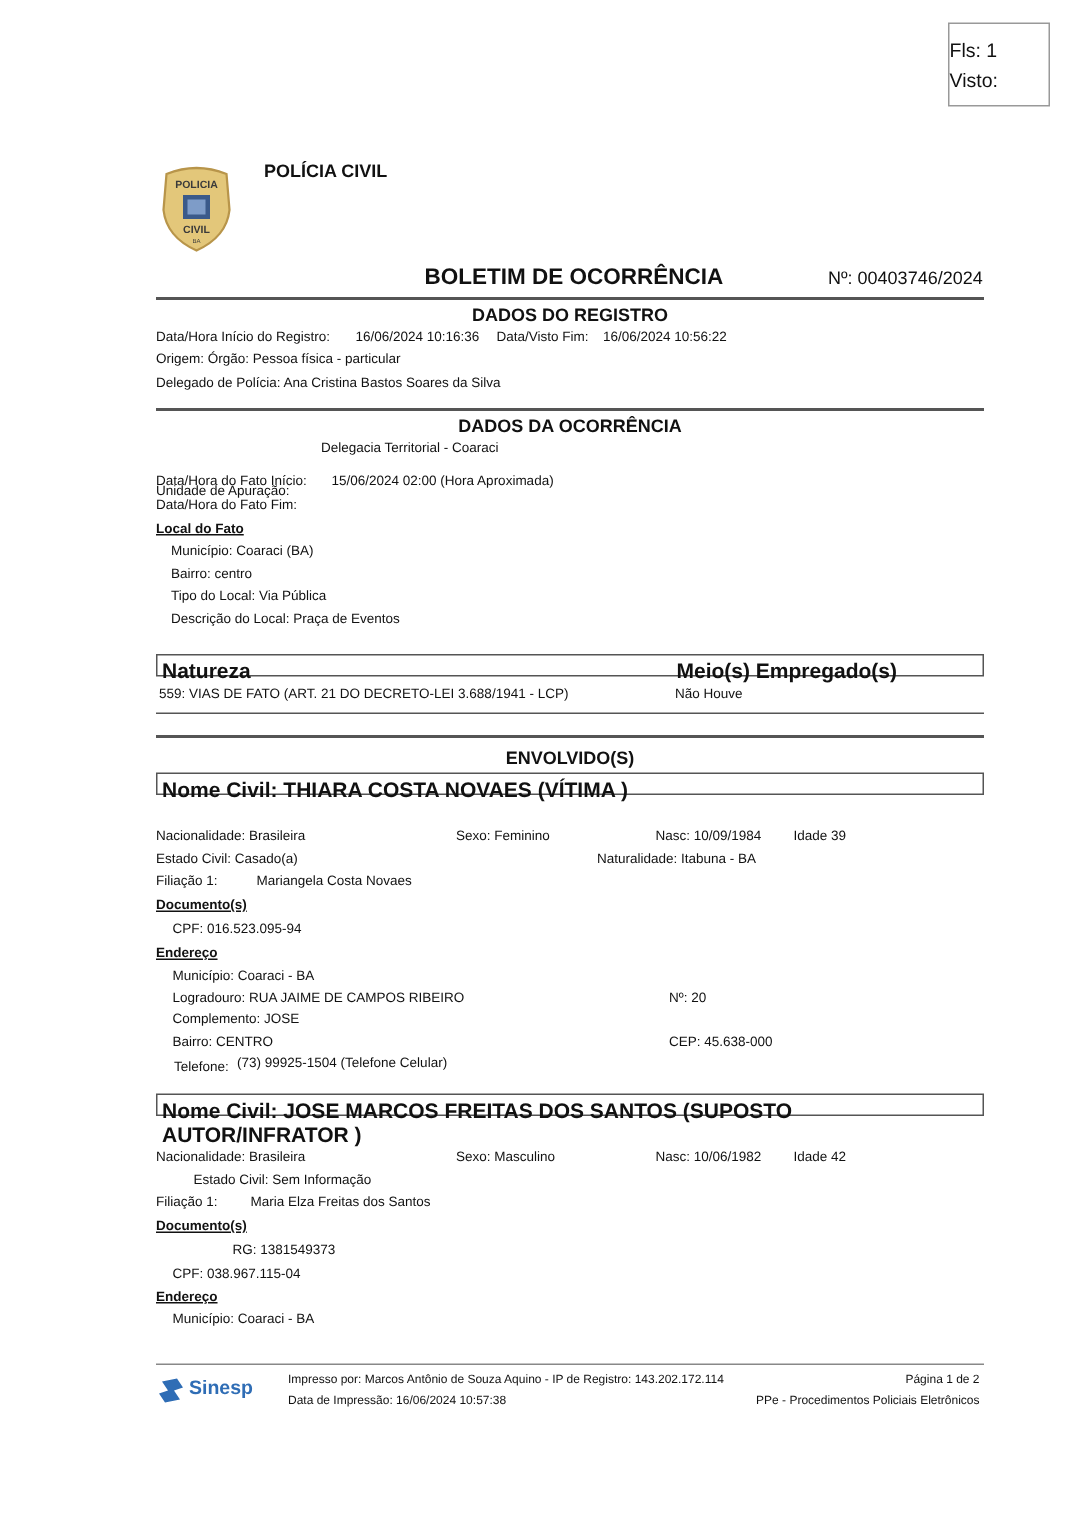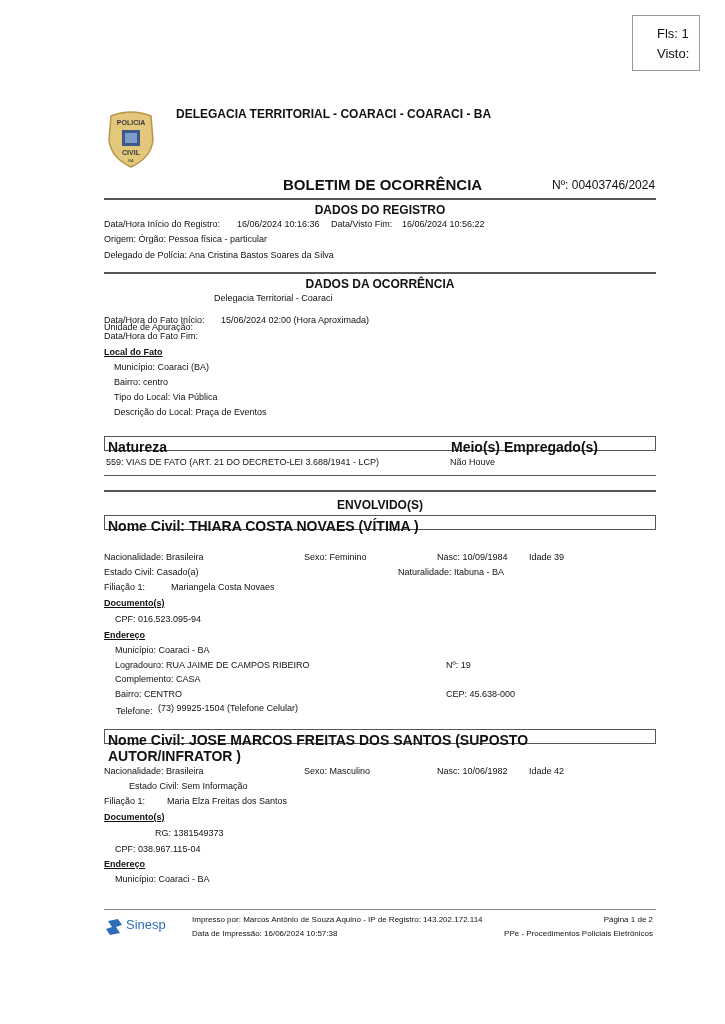--- a/index.html
+++ b/index.html
@@ -1,19 +1,19 @@
 <!DOCTYPE html>
 <html><head>
 <meta charset="utf-8">
 <style>
   html, body { margin:0; padding:0; background:#ffffff; }
   body { width:725px; height:1024px; position:relative; overflow:hidden; font-family:"Liberation Sans", sans-serif; color:#111; }
   .abs { position:absolute; }
   .sm { font-size:9px; line-height:11px; white-space:nowrap; }
-  .stamp { left:632px; top:15px; width:68px; height:56px; border:1px solid #999; box-sizing:border-box; padding:8px 0 0 24px; font-size:13px; line-height:20px; }
+  .stamp { left:632px; top:15px; width:68px; height:56px; border:1px solid #999; box-sizing:border-box; padding:8px 0 0 0; font-size:13px; line-height:20px; }
   .hdr { left:176px; top:107px; font-size:12px; font-weight:bold; line-height:14px; }
   .badge { left:105px; top:110px; width:52px; height:58px; }
   .title { left:283px; top:176px; font-size:15px; font-weight:bold; }
   .bonum { left:552px; top:178px; font-size:12px; }
   .rule { left:104px; width:552px; height:0; border-top:2px solid #555; }
   .thin { left:104px; width:552px; height:0; border-top:1px solid #555; }
   .sect { left:104px; width:552px; text-align:center; font-size:12px; font-weight:bold; }
   .under { font-weight:bold; text-decoration:underline; }
   .box { left:104px; width:552px; height:15px; border:1px solid #555; box-sizing:border-box; }
   .box .b { position:absolute; top:2px; font-weight:bold; font-size:14px; }
@@ -30,21 +30,21 @@
 <svg class="abs badge" viewBox="0 0 52 58">
   <path d="M6 6 Q26 -2 46 6 L48 30 Q46 48 26 57 Q6 48 4 30 Z" fill="#e3c77a" stroke="#b8954a" stroke-width="1.5"></path>
   <text x="26" y="15" font-size="7" font-weight="bold" text-anchor="middle" fill="#3a3a3a" font-family="Liberation Sans, sans-serif">POLICIA</text>
   <rect x="17" y="20" width="18" height="16" fill="#3b5a8a"></rect>
   <rect x="20" y="23" width="12" height="10" fill="#7e9cc8"></rect>
   <text x="26" y="45" font-size="7" font-weight="bold" text-anchor="middle" fill="#3a3a3a" font-family="Liberation Sans, sans-serif">CIVIL</text>
   <text x="26" y="52" font-size="4" text-anchor="middle" fill="#3a3a3a" font-family="Liberation Sans, sans-serif">BA</text>
 </svg>
 
 <div class="abs hdr">
-  <div>DELEGACIA TERRITORIAL - COARACI  - COARACI - BA</div>
+  <div>POLÍCIA CIVIL</div>
 </div>
 
 <div class="abs title">BOLETIM DE OCORRÊNCIA</div>
 <div class="abs bonum">Nº: 00403746/2024</div>
 
 <div class="abs rule" style="top:198px;"></div>
 
 <div class="abs sect" style="top:203px;">DADOS DO REGISTRO</div>
 <div class="abs sm" style="left:104px; top:219px;">Data/Hora Início do Registro:</div>
 <div class="abs sm" style="left:237px; top:219px;">16/06/2024 10:16:36</div>
@@ -88,22 +88,22 @@
 <div class="abs sm" style="left:529px; top:552px;">Idade  39</div>
 <div class="abs sm" style="left:104px; top:567px;">Estado Civil: Casado(a)</div>
 <div class="abs sm" style="left:398px; top:567px;">Naturalidade: Itabuna - BA</div>
 <div class="abs sm" style="left:104px; top:582px;">Filiação 1:</div>
 <div class="abs sm" style="left:171px; top:582px;">Mariangela Costa Novaes</div>
 <div class="abs sm under" style="left:104px; top:598px;">Documento(s)</div>
 <div class="abs sm" style="left:115px; top:614px;">CPF: 016.523.095-94</div>
 <div class="abs sm under" style="left:104px; top:630px;">Endereço</div>
 <div class="abs sm" style="left:115px; top:645px;">Município:  Coaraci - BA</div>
 <div class="abs sm" style="left:115px; top:660px;">Logradouro:  RUA JAIME DE CAMPOS RIBEIRO</div>
-<div class="abs sm" style="left:446px; top:660px;">Nº: 19</div>
-<div class="abs sm" style="left:115px; top:674px;">Complemento: CASA</div>
+<div class="abs sm" style="left:446px; top:660px;">Nº: 20</div>
+<div class="abs sm" style="left:115px; top:674px;">Complemento: JOSE</div>
 <div class="abs sm" style="left:115px; top:689px;">Bairro: CENTRO</div>
 <div class="abs sm" style="left:446px; top:689px;">CEP:  45.638-000</div>
 <div class="abs sm" style="left:116px; top:706px;">Telefone:</div>
 <div class="abs sm" style="left:158px; top:703px;">(73) 99925-1504 (Telefone Celular)</div>
 
 <div class="abs box" style="top:729px;">
   <span class="b" style="left:3px;">Nome Civil: JOSE MARCOS FREITAS DOS SANTOS (SUPOSTO AUTOR/INFRATOR )</span>
 </div>
 <div class="abs sm" style="left:104px; top:766px;">Nacionalidade: Brasileira</div>
 <div class="abs sm" style="left:304px; top:766px;">Sexo: Masculino</div>
@@ -116,18 +116,18 @@
 <div class="abs sm" style="left:115px; top:828px;padding-left:40px;">RG: 1381549373</div>
 <div class="abs sm" style="left:115px; top:844px;">CPF: 038.967.115-04</div>
 <div class="abs sm under" style="left:104px; top:859px;">Endereço</div>
 <div class="abs sm" style="left:115px; top:874px;">Município:  Coaraci - BA</div>
 
 <div class="abs thin" style="top:909px; border-top-color:#888;"></div>
 <div class="abs" style="left:104px; top:915px; width:72px; height:24px;">
   <svg width="20" height="20" viewBox="0 0 20 20" style="position:absolute; left:0; top:2px;">
     <path d="M4 4 L14 2 L18 8 L12 10 L16 16 L6 18 L2 12 L8 10 Z" fill="#2f6db5"></path>
   </svg>
-  <span style="position:absolute; left:22px; top:2px; font-size:13px; font-weight:normal; color:#2f6db5;">Sinesp</span>
+  <span style="position:absolute; left:22px; top:2px; font-size:13px; font-weight:bold; color:#2f6db5;">Sinesp</span>
 </div>
 <div class="abs footer-text" style="left:192px; top:914px;">Impresso por: Marcos Antônio de Souza Aquino - IP de Registro: 143.202.172.114</div>
 <div class="abs footer-text" style="left:192px; top:928px;">Data de Impressão: 16/06/2024 10:57:38</div>
 <div class="abs footer-text" style="right:72px; top:914px; text-align:right;">Página 1 de 2</div>
 <div class="abs footer-text" style="right:72px; top:928px; text-align:right;">PPe - Procedimentos Policiais Eletrônicos</div>
 
 </body></html>

